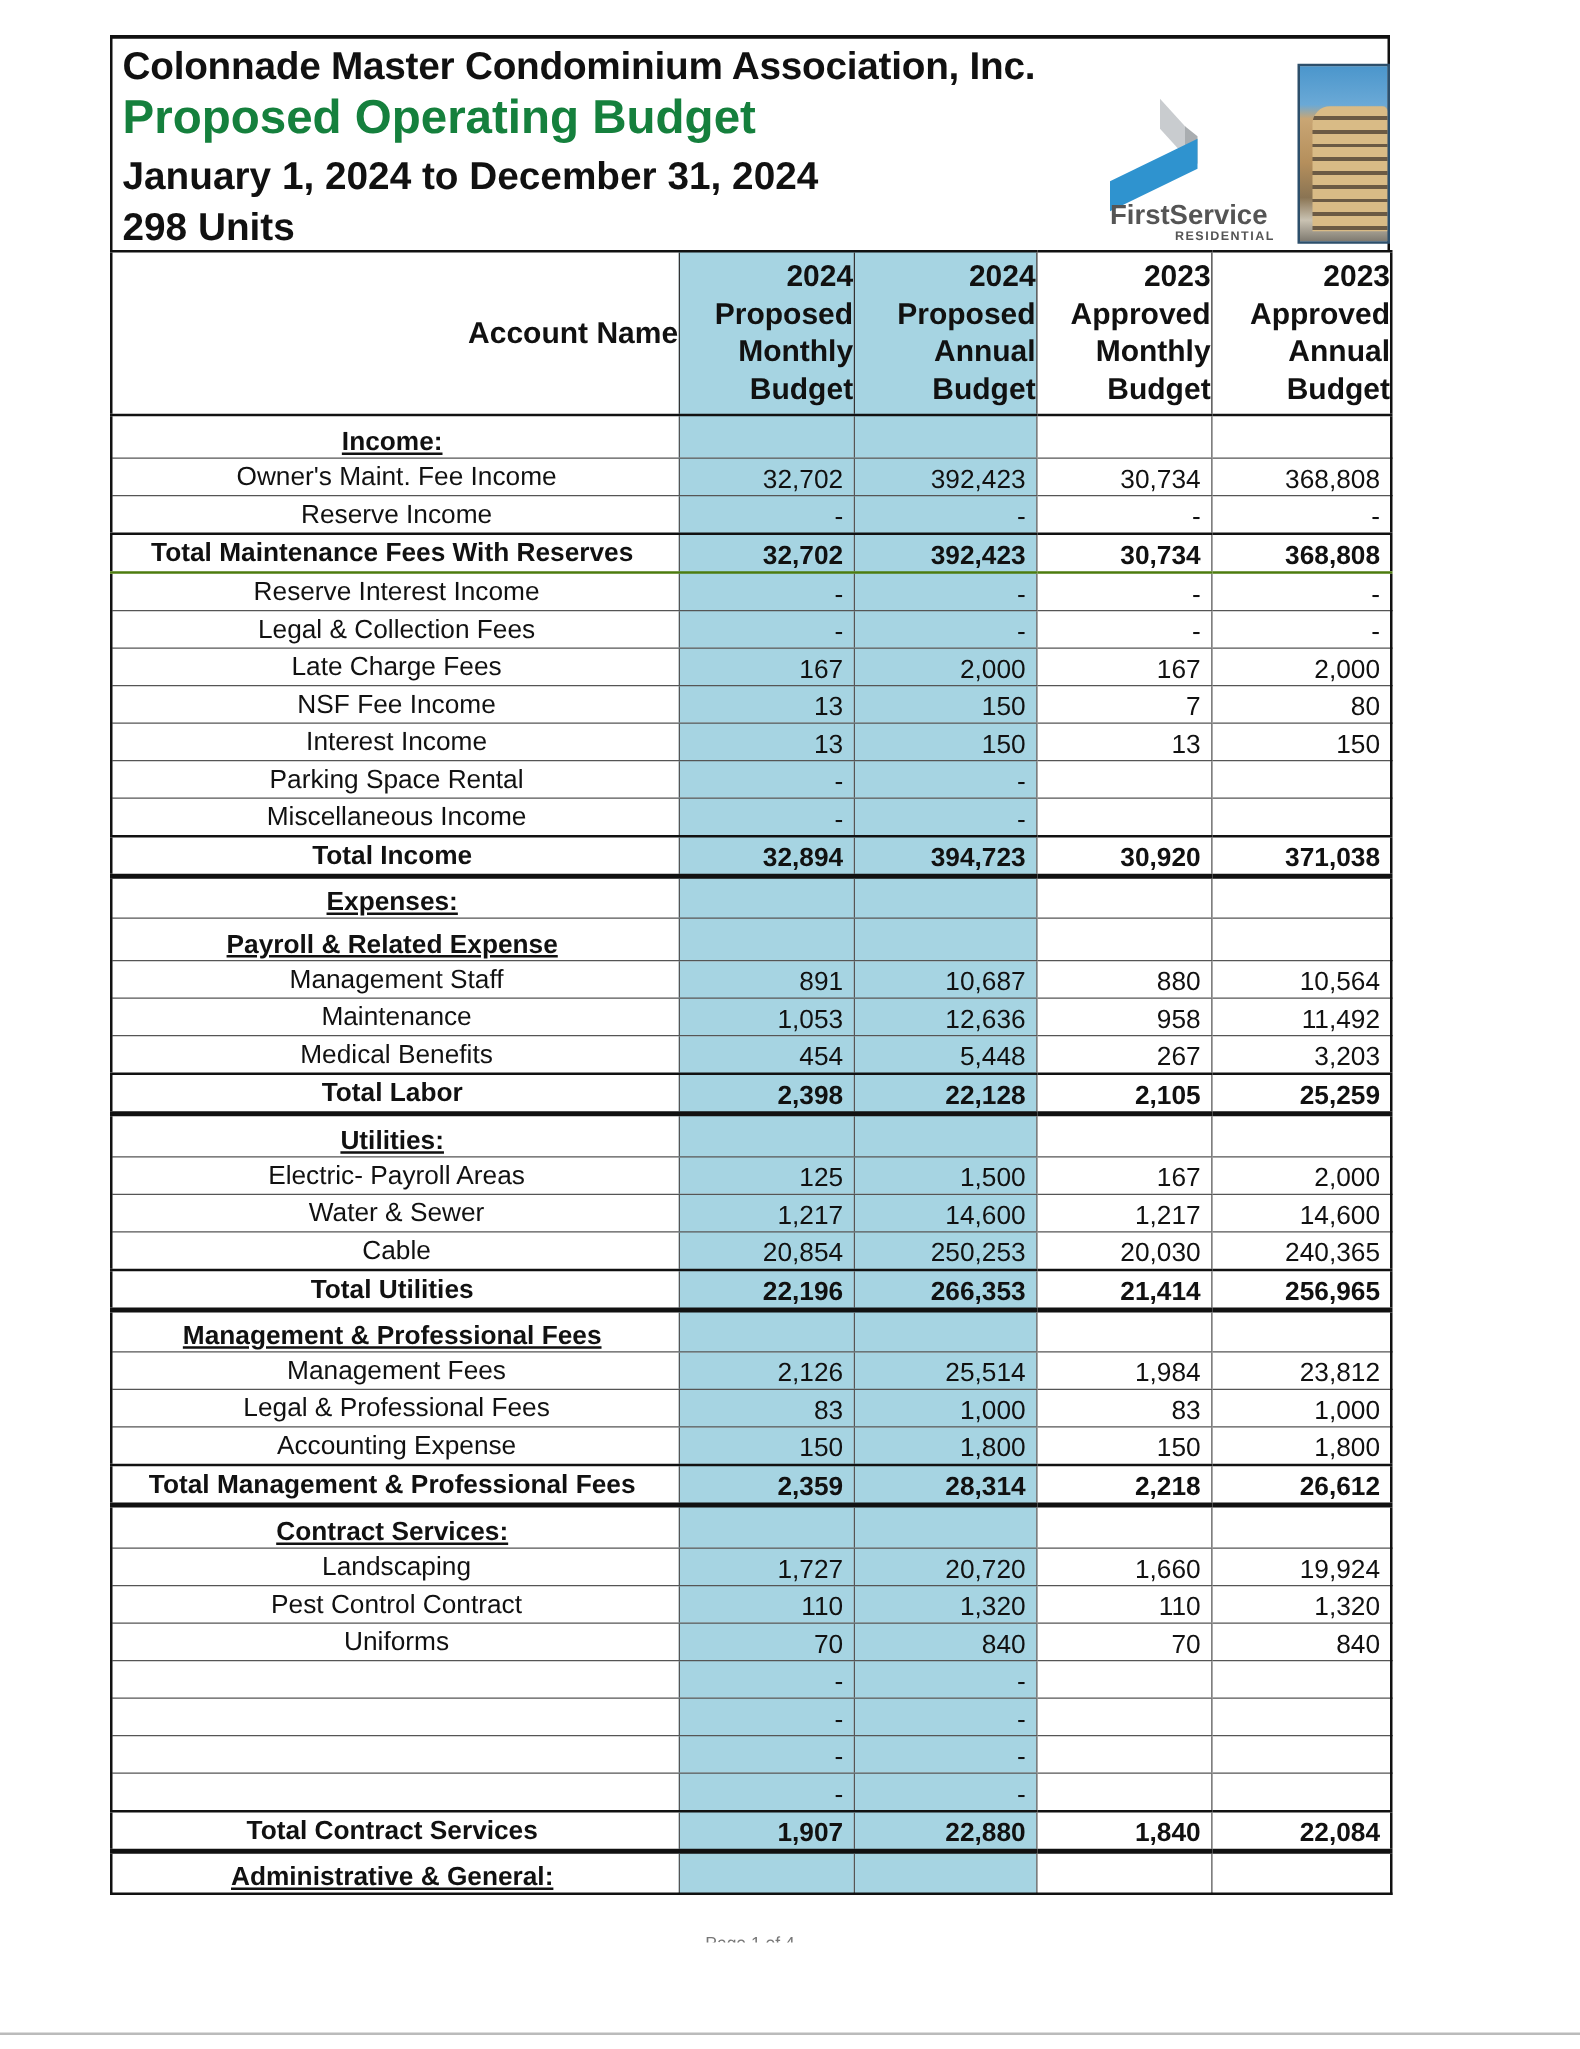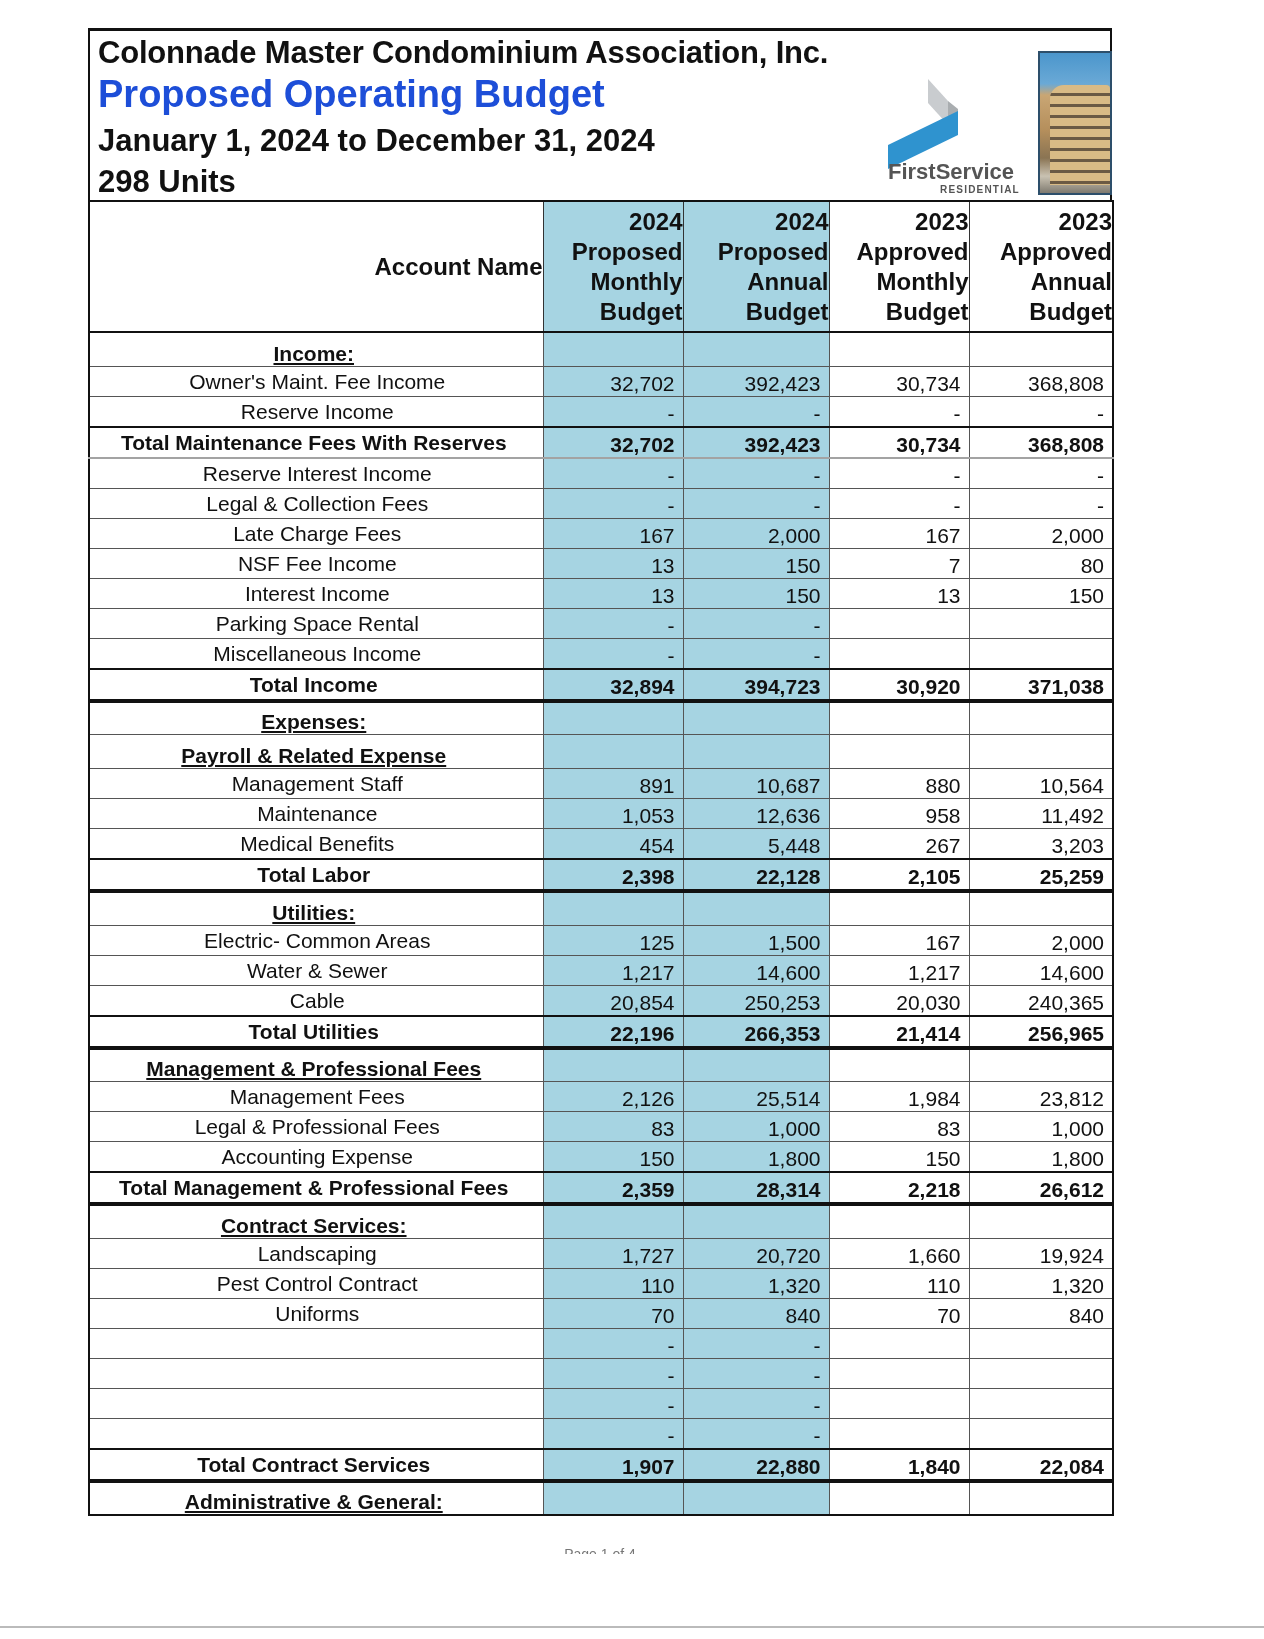--- a/index.html
+++ b/index.html
@@ -17,21 +17,21 @@
       width: 1024px;
     }
     .header-box {
       position: relative;
       height: 172px;
       border: 2px solid #111;
       border-bottom: none;
       border-top: 3px solid #111;
     }
     .h-org { position: absolute; left: 8px; top: 4px; font-size: 31px; font-weight: bold; letter-spacing: -0.2px; }
-    .h-title { position: absolute; left: 8px; top: 42px; font-size: 38px; font-weight: bold; color: #1d4ed8; }
+    .h-title { position: absolute; left: 8px; top: 42px; font-size: 38px; font-weight: bold; color: #15803d; }
     .h-dates { position: absolute; left: 8px; top: 92px; font-size: 31px; font-weight: bold; }
     .h-units { position: absolute; left: 8px; top: 133px; font-size: 31px; font-weight: bold; }
     .logo { position: absolute; left: 790px; top: 42px; width: 150px; height: 130px; }
     .logo-name { position: absolute; left: 798px; top: 128px; font-size: 22px; font-weight: bold; color: #555; }
     .logo-sub { position: absolute; left: 850px; top: 153px; font-size: 10px; font-weight: bold; color: #555; letter-spacing: 1.2px; }
     .photo {
       position: absolute; left: 948px; top: 20px; width: 74px; height: 144px;
       border: 2px solid #2d4f6b;
       background: linear-gradient(180deg, #4b96cc 0%, #6aa9d6 22%, #c9a674 30%, #b58f5c 55%, #8a7453 75%, #c9c2b2 88%, #7f7a70 100%);
       overflow: hidden;
@@ -64,21 +64,21 @@
       padding: 0 8px; white-space: nowrap;
     }
     table.budget td.name { border-left: none; padding-left: 10px; text-align: center; }
     table.budget td.num { text-align: right; padding-top: 4px; }
     .blue { background: #a6d4e2; }
     tr.section td.name { font-weight: bold; text-decoration: underline; padding-left: 3px; vertical-align: bottom; }
     tr.section td { height: 34px; }
     tr.total td { font-weight: bold; border-top: 2px solid #111; border-bottom: 4px solid #111; }
     tr.total td.name { padding-left: 3px; }
     tr.total td.num { font-family: "Liberation Sans", sans-serif; }
-    tr.thin-total td { border-bottom: 2px solid #a3a3a3; }
+    tr.thin-total td { border-bottom: 2px solid #4d7c0f; }
     tr.head-row td { border-top: 2px solid #111; }
     .footer {
       position: absolute; left: 0; top: 1518px; width: 1024px; text-align: center;
       font-size: 14px; color: #777; height: 8px; overflow: hidden;
     }
     .scan-line { position: absolute; left: 0; top: 1626px; width: 1264px; height: 2px; background: #bbb; }
   </style>
 </head>
 <body>
 
@@ -267,21 +267,21 @@
           <td class="num">25,259</td>
         </tr>
         <tr class="section">
           <td class="name">Utilities:</td>
           <td class="num blue"></td>
           <td class="num blue"></td>
           <td class="num"></td>
           <td class="num"></td>
         </tr>
         <tr class="item">
-          <td class="name">Electric- Common Areas</td>
+          <td class="name">Electric- Payroll Areas</td>
           <td class="num blue">125</td>
           <td class="num blue">1,500</td>
           <td class="num">167</td>
           <td class="num">2,000</td>
         </tr>
         <tr class="item">
           <td class="name">Water &amp; Sewer</td>
           <td class="num blue">1,217</td>
           <td class="num blue">14,600</td>
           <td class="num">1,217</td>

